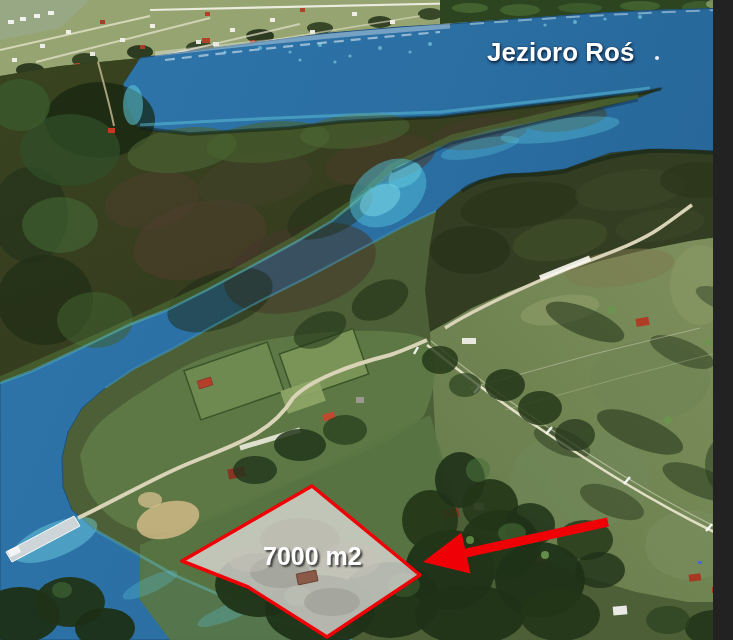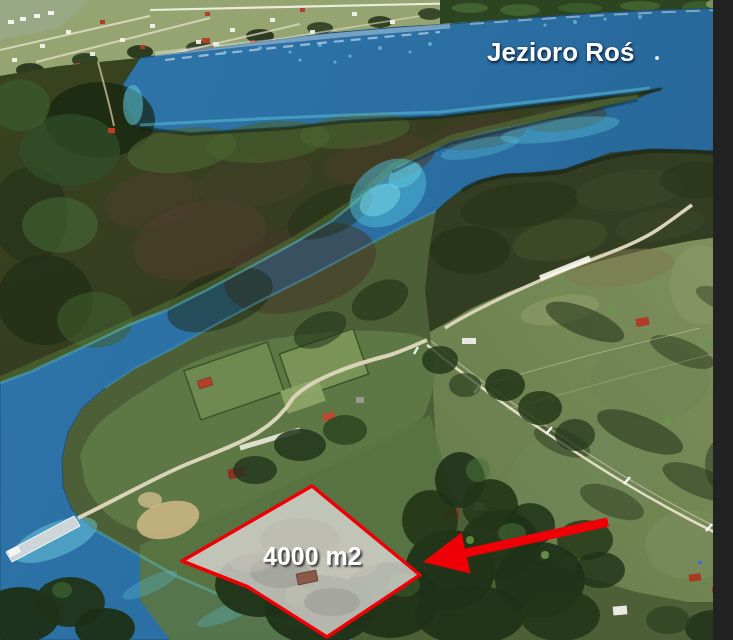--- a/index.html
+++ b/index.html
@@ -315,14 +315,14 @@
     <rect x="297" y="572" width="20" height="11" fill="#8a5948" stroke="#5f3a30" stroke-width=".8" transform="rotate(-12 307 577)"></rect>
   </g>
 
   <g>
     <line x1="462" y1="553.8" x2="608" y2="522" stroke-width="9" stroke-linecap="butt" stroke="#ee0006"></line>
     <polygon points="423,562 461.5,532.5 470.5,573.5" fill="#ee0006"></polygon>
   </g>
 </svg>
 
 <div class="map-label lake-label">Jezioro Roś</div>
-<div class="map-label plot-label">4000 m2</div>
+<div class="map-label plot-label">7000 m2</div>
 </div>
 
 </body></html>

